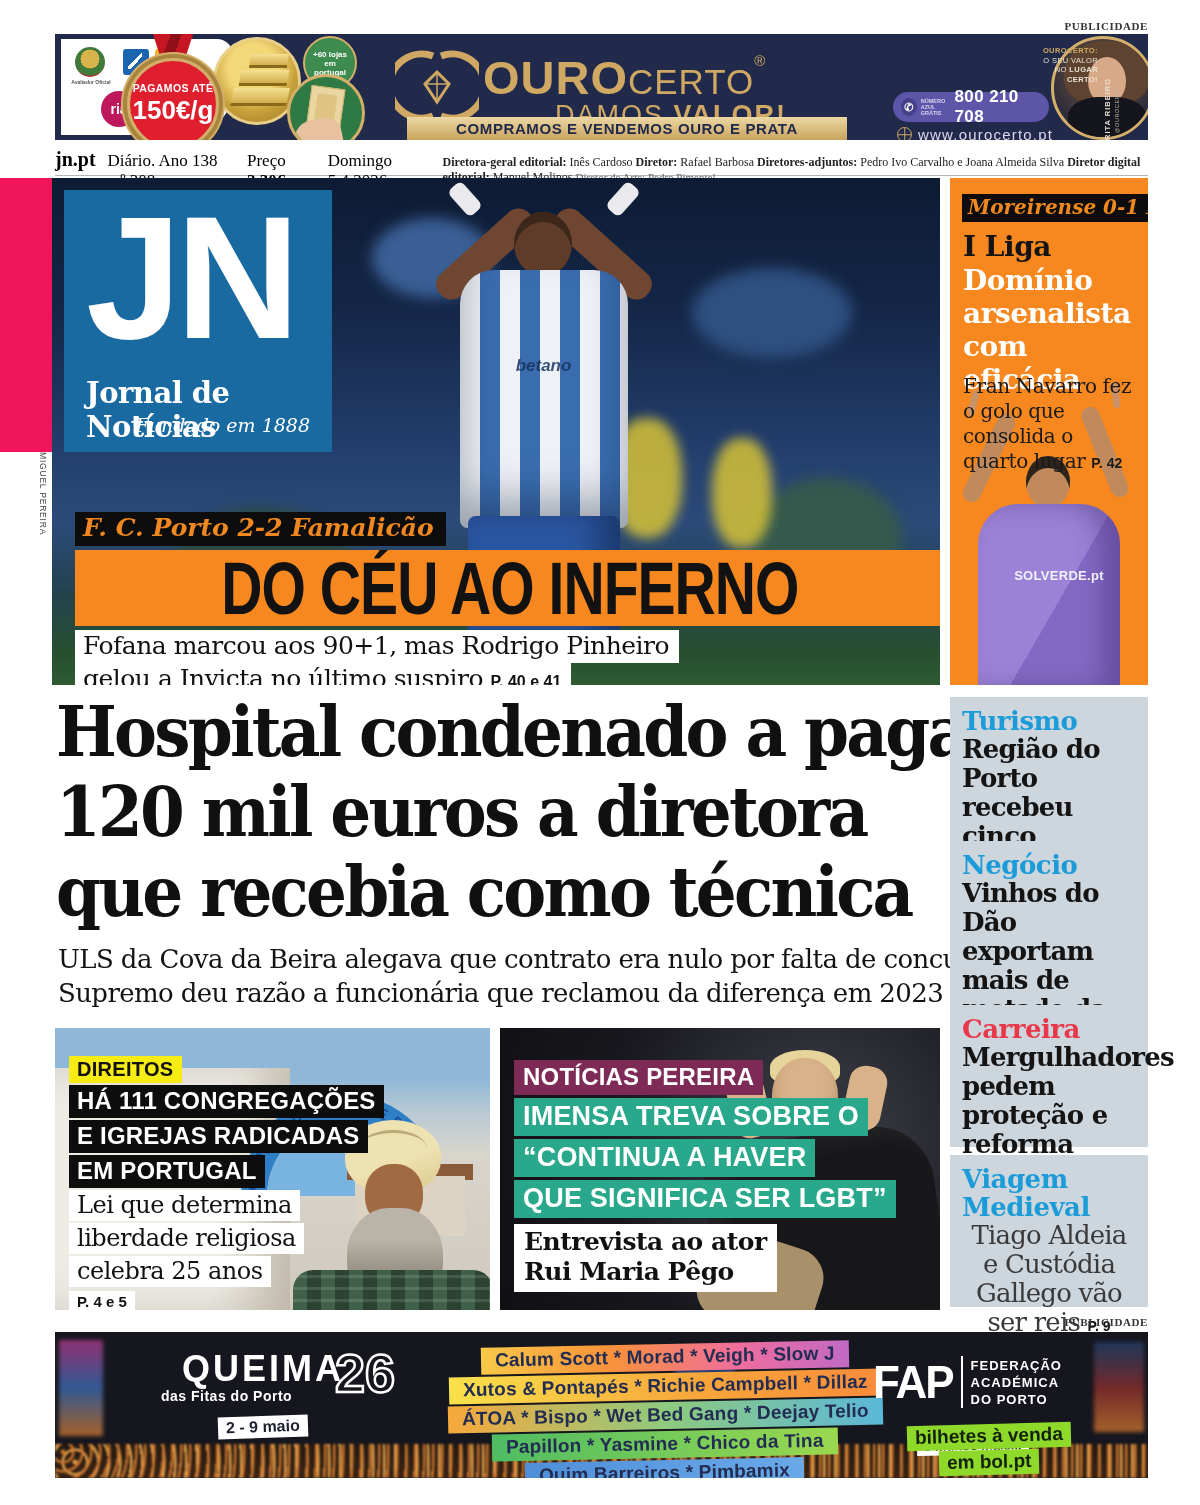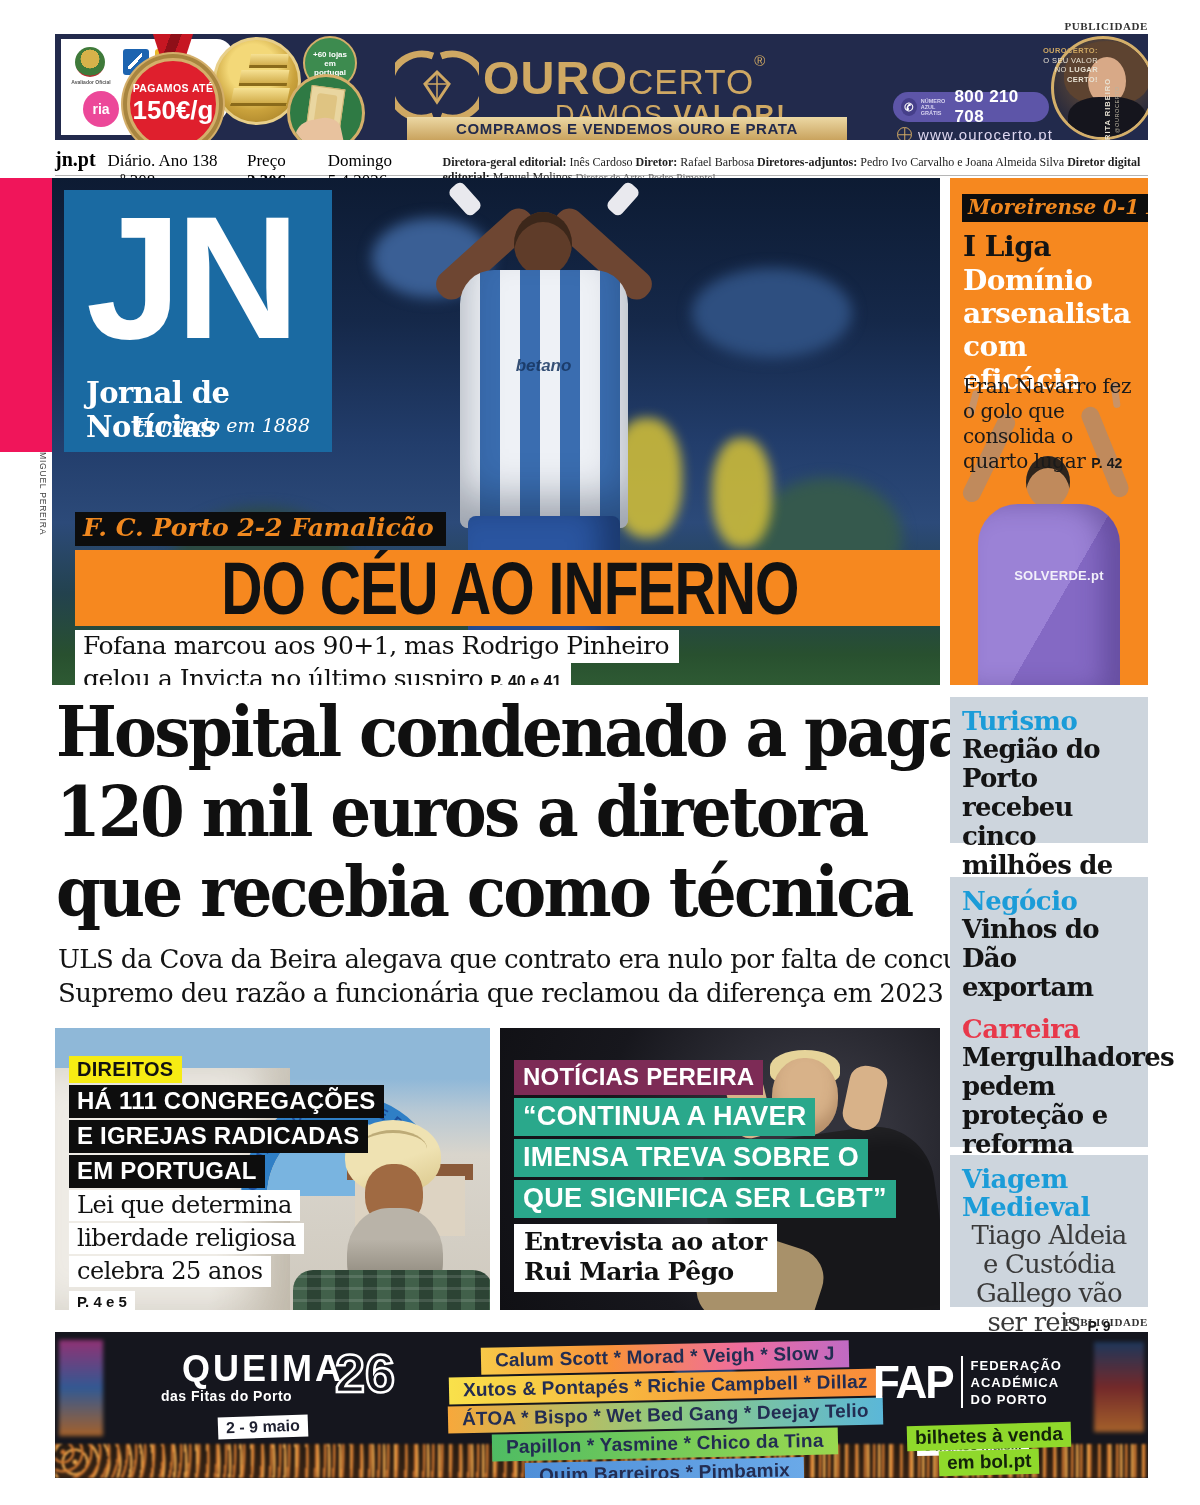--- a/index.html
+++ b/index.html
@@ -18,22 +18,22 @@
              border-radius:0 16px 46px 0; }
   .seal { position:absolute; left:14px; top:8px; width:30px; height:30px; border-radius:50%;
           background:radial-gradient(circle at 50% 40%, #d8b24a 0 40%, #3f7a3a 41% 70%, #b03030 71%); }
   .seal-label { position:absolute; left:4px; top:40px; width:52px; font:bold 5px "Liberation Sans", sans-serif; color:#555; text-align:center;}
   .sq-blue { position:absolute; left:62px; top:10px; width:26px; height:26px; background:#1d64b0; border-radius:3px; }
   .sq-blue:after { content:""; position:absolute; left:5px; top:4px; width:14px; height:16px;
           background:linear-gradient(135deg, transparent 45%, #fff 45% 60%, transparent 60%); }
   .sq-yellow { position:absolute; left:94px; top:10px; width:26px; height:26px; background:#e8b92a; border-radius:3px; }
   .sq-yellow:after { content:""; position:absolute; left:7px; top:5px; width:10px; height:16px;
           background:linear-gradient(45deg, transparent 40%, #1d64b0 40% 62%, transparent 62%); }
-  .ria { position:absolute; left:22px; top:52px; width:36px; height:36px; border-radius:50%;
-         background:#ec4899; color:#fff; font:bold 14px "Liberation Sans", sans-serif;
+  .ria { position:absolute; left:40px; top:52px; width:36px; height:36px; border-radius:50%;
+         background:#be185d; color:#fff; font:bold 14px "Liberation Sans", sans-serif;
          display:flex; align-items:center; justify-content:center; }
   .nickel { position:absolute; left:70px; top:62px; font:bold 13px "Liberation Sans", sans-serif;
             color:#1a1a1a; letter-spacing:.5px; }
   .nickel-flame { color:#f07d12; font-weight:bold; margin-right:2px; }
   .medal { position:absolute; left:72px; top:24px; width:92px; height:92px; border-radius:50%;
            background:#df1f2d; border:3px solid #d4af6a; box-shadow:0 0 0 4px #a8853f, 0 0 0 6px #d4af6a;
            color:#fff; text-align:center; display:flex; flex-direction:column; justify-content:center; z-index:4;}
   .medal-ribbon { position:absolute; left:96px; top:-6px; width:44px; height:30px; z-index:3;
            background:linear-gradient(110deg, #c61622 0 40%, #8f0f18 40% 60%, #c61622 60%); clip-path:polygon(0 0,100% 0,78% 100%,22% 100%); }
   .medal .m1 { font:bold 10.5px "Liberation Sans", sans-serif; letter-spacing:.4px; }
@@ -396,21 +396,21 @@
   </div>
   <div class="main-deck">
     <div>ULS da Cova da Beira alegava que contrato era nulo por falta de concurso.</div>
     <div><span>Supremo deu razão a funcionária que reclamou da diferença em 2023 </span><span class="pg">Página 17</span></div>
   </div>
 
   <div class="side-block" style="top:697px;height:146px;">
     <div class="side-kicker cyan">Turismo</div>
     <div class="side-text"><span>Região do Porto recebeu cinco milhões de hóspedes </span><span class="side-pg">P. 6 e 7</span></div>
   </div>
-  <div class="side-block" style="top:877px;height:167px;">
+  <div class="side-block" style="top:841px;height:167px;">
     <div class="side-kicker cyan">Negócio</div>
     <div class="side-text"><span>Vinhos do Dão exportam mais de metade da produção </span><span class="side-pg">P. 12 e 13</span></div>
   </div>
   <div class="side-block" style="top:1005px;height:142px;">
     <div class="side-kicker red">Carreira</div>
     <div class="side-text"><span>Mergulhadores pedem proteção e reforma antecipada </span><span class="side-pg">P. 20 e 21</span></div>
   </div>
   <div class="side-block" style="top:1155px;height:152px;">
     <div class="side-kicker cyan">Viagem Medieval</div>
     <div class="side-text regular"><span>Tiago Aldeia e Custódia Gallego vão ser reis </span><span class="side-pg" style="color:#141414;">P. 9</span></div>
@@ -452,22 +452,22 @@
     <div class="mag-man">
       <div class="mag-body"></div>
       <div class="mag-hair"></div>
       <div class="mag-head"></div>
       <div class="mag-hand" style="left:30px;top:26px;transform:rotate(-14deg);"></div>
       <div class="mag-hand" style="left:146px;top:18px;transform:rotate(12deg);"></div>
       <div class="mag-sleeve"></div>
     </div>
     <div class="mag-labels">
       <div class="tag tag-plum">NOTÍCIAS PEREIRA</div>
+      <div class="tag tag-green">IMENSA TREVA SOBRE O</div>
       <div class="tag tag-green">“CONTINUA A HAVER</div>
-      <div class="tag tag-green">IMENSA TREVA SOBRE O</div>
       <div class="tag tag-green">QUE SIGNIFICA SER LGBT”</div>
       <div class="tag-white-2l">
           <span>Entrevista ao ator</span>
           <br>
           <span>Rui Maria Pêgo</span>
         </div>
     </div>
   </div>
 
   <div class="publicidade" style="top:1316px;">PUBLICIDADE</div>

